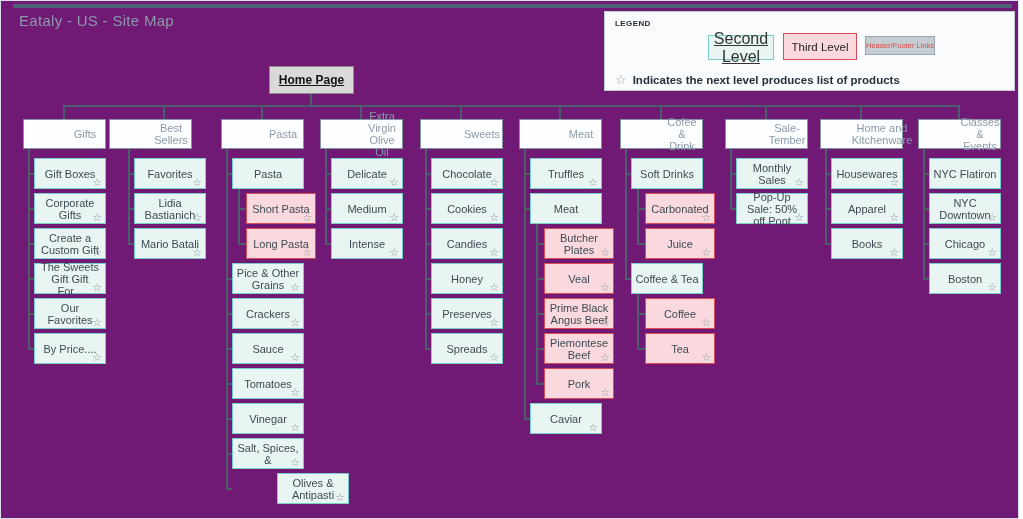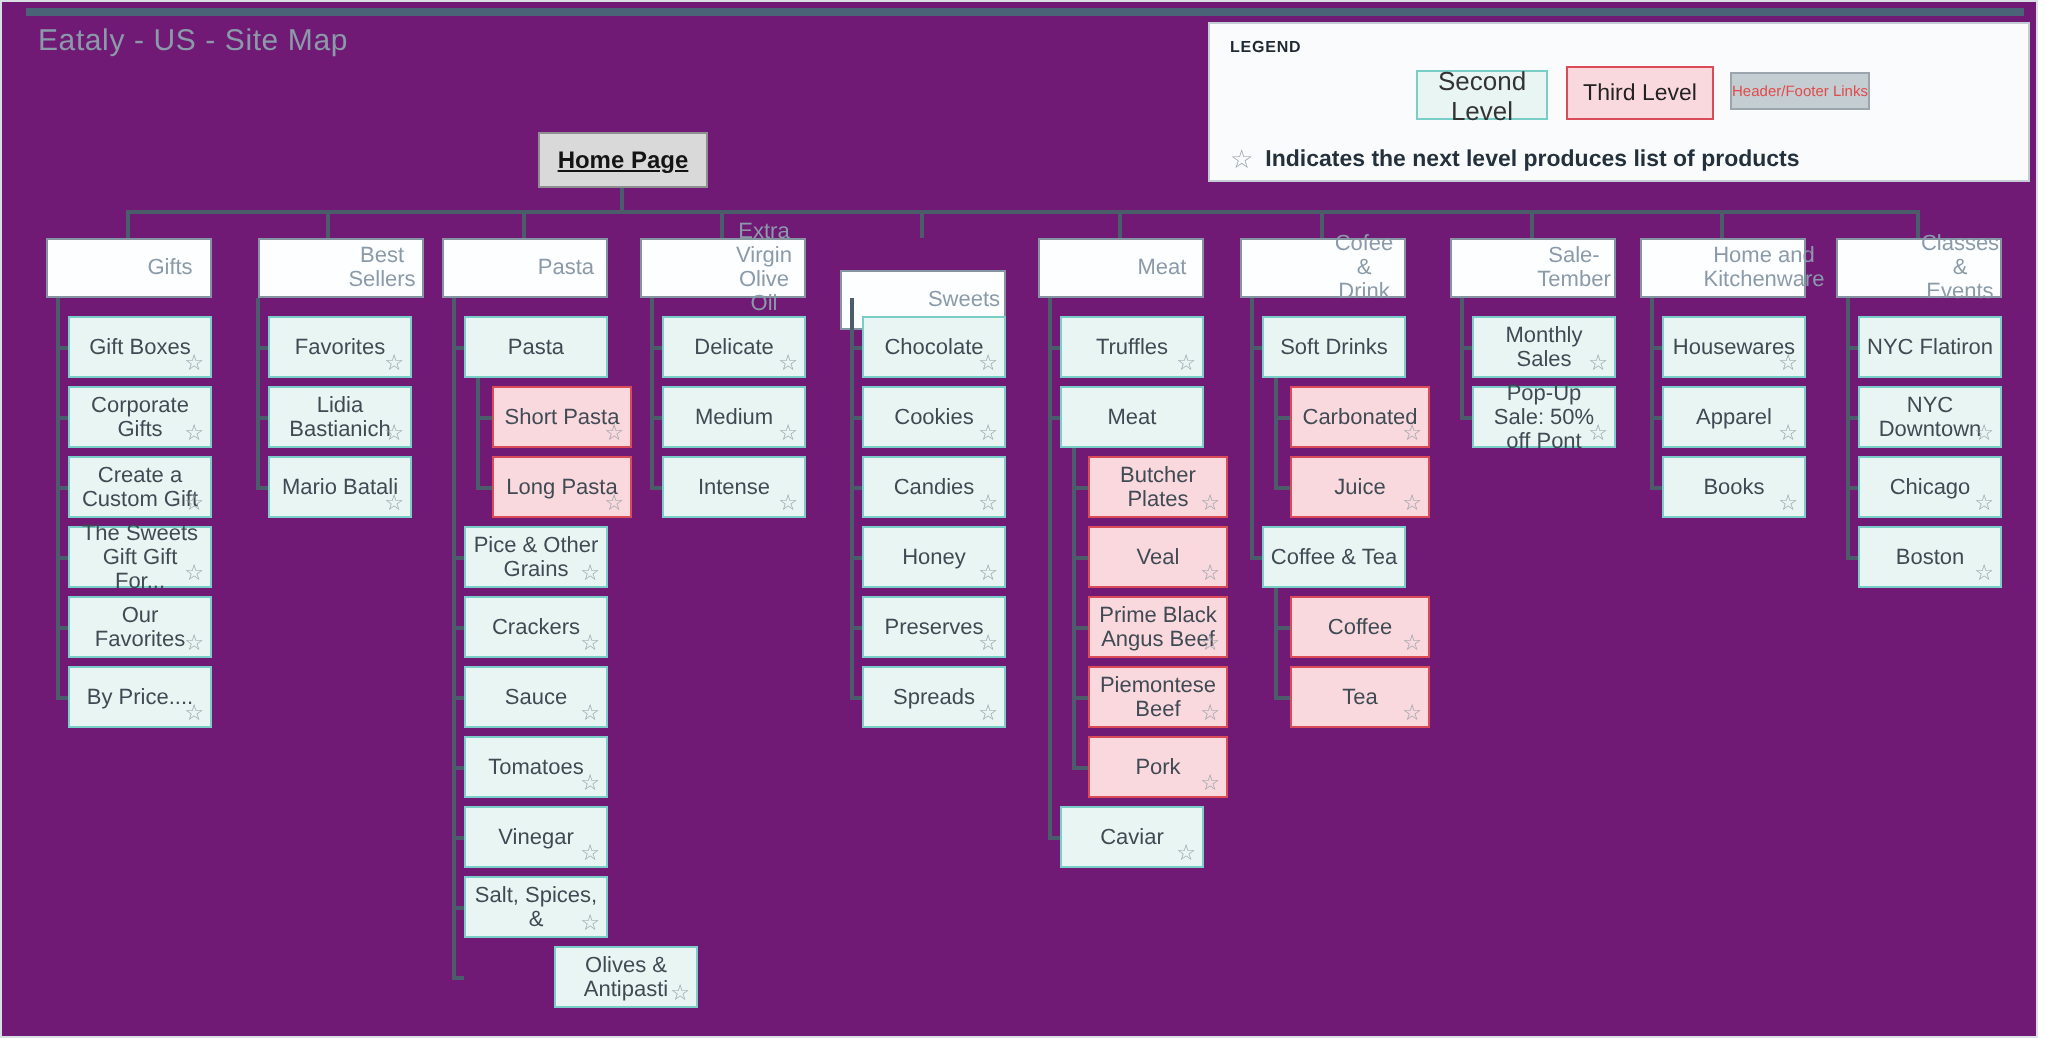--- a/index.html
+++ b/index.html
@@ -9,21 +9,21 @@
     font-family:"Liberation Sans","DejaVu Sans",sans-serif;
   }
   .topbar{position:absolute;left:12px;top:3px;width:999px;height:4px;background:#4a6377;}
   .page-title{position:absolute;left:18px;top:11px;font-size:15px;color:#8b9aa9;letter-spacing:.3px;}
   
   .legend{position:absolute;left:603px;top:10px;width:411px;height:80px;
     background:#f9fbfc;border:1px solid #c3ccd3;box-sizing:border-box;}
   .legend-heading{position:absolute;left:10px;top:7px;font-size:8px;font-weight:bold;color:#1f2933;letter-spacing:.4px;}
   .lgbox{position:absolute;display:flex;align-items:center;justify-content:center;text-align:center;box-sizing:border-box;}
   .lg-first{left:8px;top:20px;width:86px;height:30px;background:#fff;border:1.5px solid #98a5ae;color:#8b9aa9;font-size:11px;}
-  .lg-second{left:103px;top:23px;width:66px;height:25px;background:#e9f5f2;border:1.5px solid #79cfc8;color:#333;font-size:13px;}
+  .lg-second{left:103px;top:23px;width:66px;height:25px;background:#e9f5f2;border:1.5px solid #79cfc8;color:#333;font-size:16px;text-decoration:underline;}
   .lg-third{left:178px;top:21px;width:74px;height:27px;background:#f9d9dd;border:1.5px solid #d84b57;color:#222;font-size:11.5px;}
   .lg-hf{left:260px;top:24px;width:70px;height:19px;background:#c4cdd2;border:1px solid #9aa5ad;color:#e04b4b;font-size:7.5px;}
   .legend-note{position:absolute;left:10px;top:60px;display:flex;align-items:center;}
   .note-star{font-size:13px;color:#9aa5ad;margin-right:6px;}
   .note-text{font-size:11.5px;font-weight:bold;color:#24313c;}
   
   .node{position:absolute;display:flex;align-items:center;justify-content:center;
     text-align:center;font-size:11px;line-height:12px;color:#3f4a54;
     padding:1px 3px;box-sizing:border-box;}
   .home{background:#d9d9d9;border:1.5px solid #8f8f8f;font-weight:bold;color:#141414;font-size:12px;}
@@ -86,21 +86,21 @@
         <span class="star">☆</span>
       </div>
       <div class="vline" style="left: 27px; top: 148px; width: 2px; height: 199.5px;"></div>
       <div class="hline" style="left: 27px; top: 171.5px; width: 6px; height: 2px;"></div>
       <div class="hline" style="left: 27px; top: 206.5px; width: 6px; height: 2px;"></div>
       <div class="hline" style="left: 27px; top: 241.5px; width: 6px; height: 2px;"></div>
       <div class="hline" style="left: 27px; top: 276.5px; width: 6px; height: 2px;"></div>
       <div class="hline" style="left: 27px; top: 311.5px; width: 6px; height: 2px;"></div>
       <div class="hline" style="left: 27px; top: 346.5px; width: 6px; height: 2px;"></div>
       <div class="vline" style="left: 162px; top: 104px; width: 2px; height: 14px;"></div>
-      <div class="node lvl1" style="left: 128px; top: 118px; width: 83px; height: 30px;">
+      <div class="node lvl1" style="left: 108px; top: 118px; width: 83px; height: 30px;">
         <span>Best Sellers</span>
       </div>
       <div class="node lvl2" style="left: 133px; top: 157px; width: 72px; height: 31px;">
         <span>Favorites</span>
         <span class="star">☆</span>
       </div>
       <div class="node lvl2" style="left: 133px; top: 192px; width: 72px; height: 31px;">
         <span>Lidia Bastianich</span>
         <span class="star">☆</span>
       </div>
@@ -181,21 +181,21 @@
       </div>
       <div class="node lvl2" style="left: 330px; top: 227px; width: 72px; height: 31px;">
         <span>Intense</span>
         <span class="star">☆</span>
       </div>
       <div class="vline" style="left: 324px; top: 148px; width: 2px; height: 94.5px;"></div>
       <div class="hline" style="left: 324px; top: 171.5px; width: 6px; height: 2px;"></div>
       <div class="hline" style="left: 324px; top: 206.5px; width: 6px; height: 2px;"></div>
       <div class="hline" style="left: 324px; top: 241.5px; width: 6px; height: 2px;"></div>
       <div class="vline" style="left: 459px; top: 104px; width: 2px; height: 14px;"></div>
-      <div class="node lvl1" style="left: 419px; top: 134px; width: 83px; height: 30px;">
+      <div class="node lvl1" style="left: 419px; top: 118px; width: 83px; height: 30px;">
         <span>Sweets</span>
       </div>
       <div class="node lvl2" style="left: 430px; top: 157px; width: 72px; height: 31px;">
         <span>Chocolate</span>
         <span class="star">☆</span>
       </div>
       <div class="node lvl2" style="left: 430px; top: 192px; width: 72px; height: 31px;">
         <span>Cookies</span>
         <span class="star">☆</span>
       </div>

